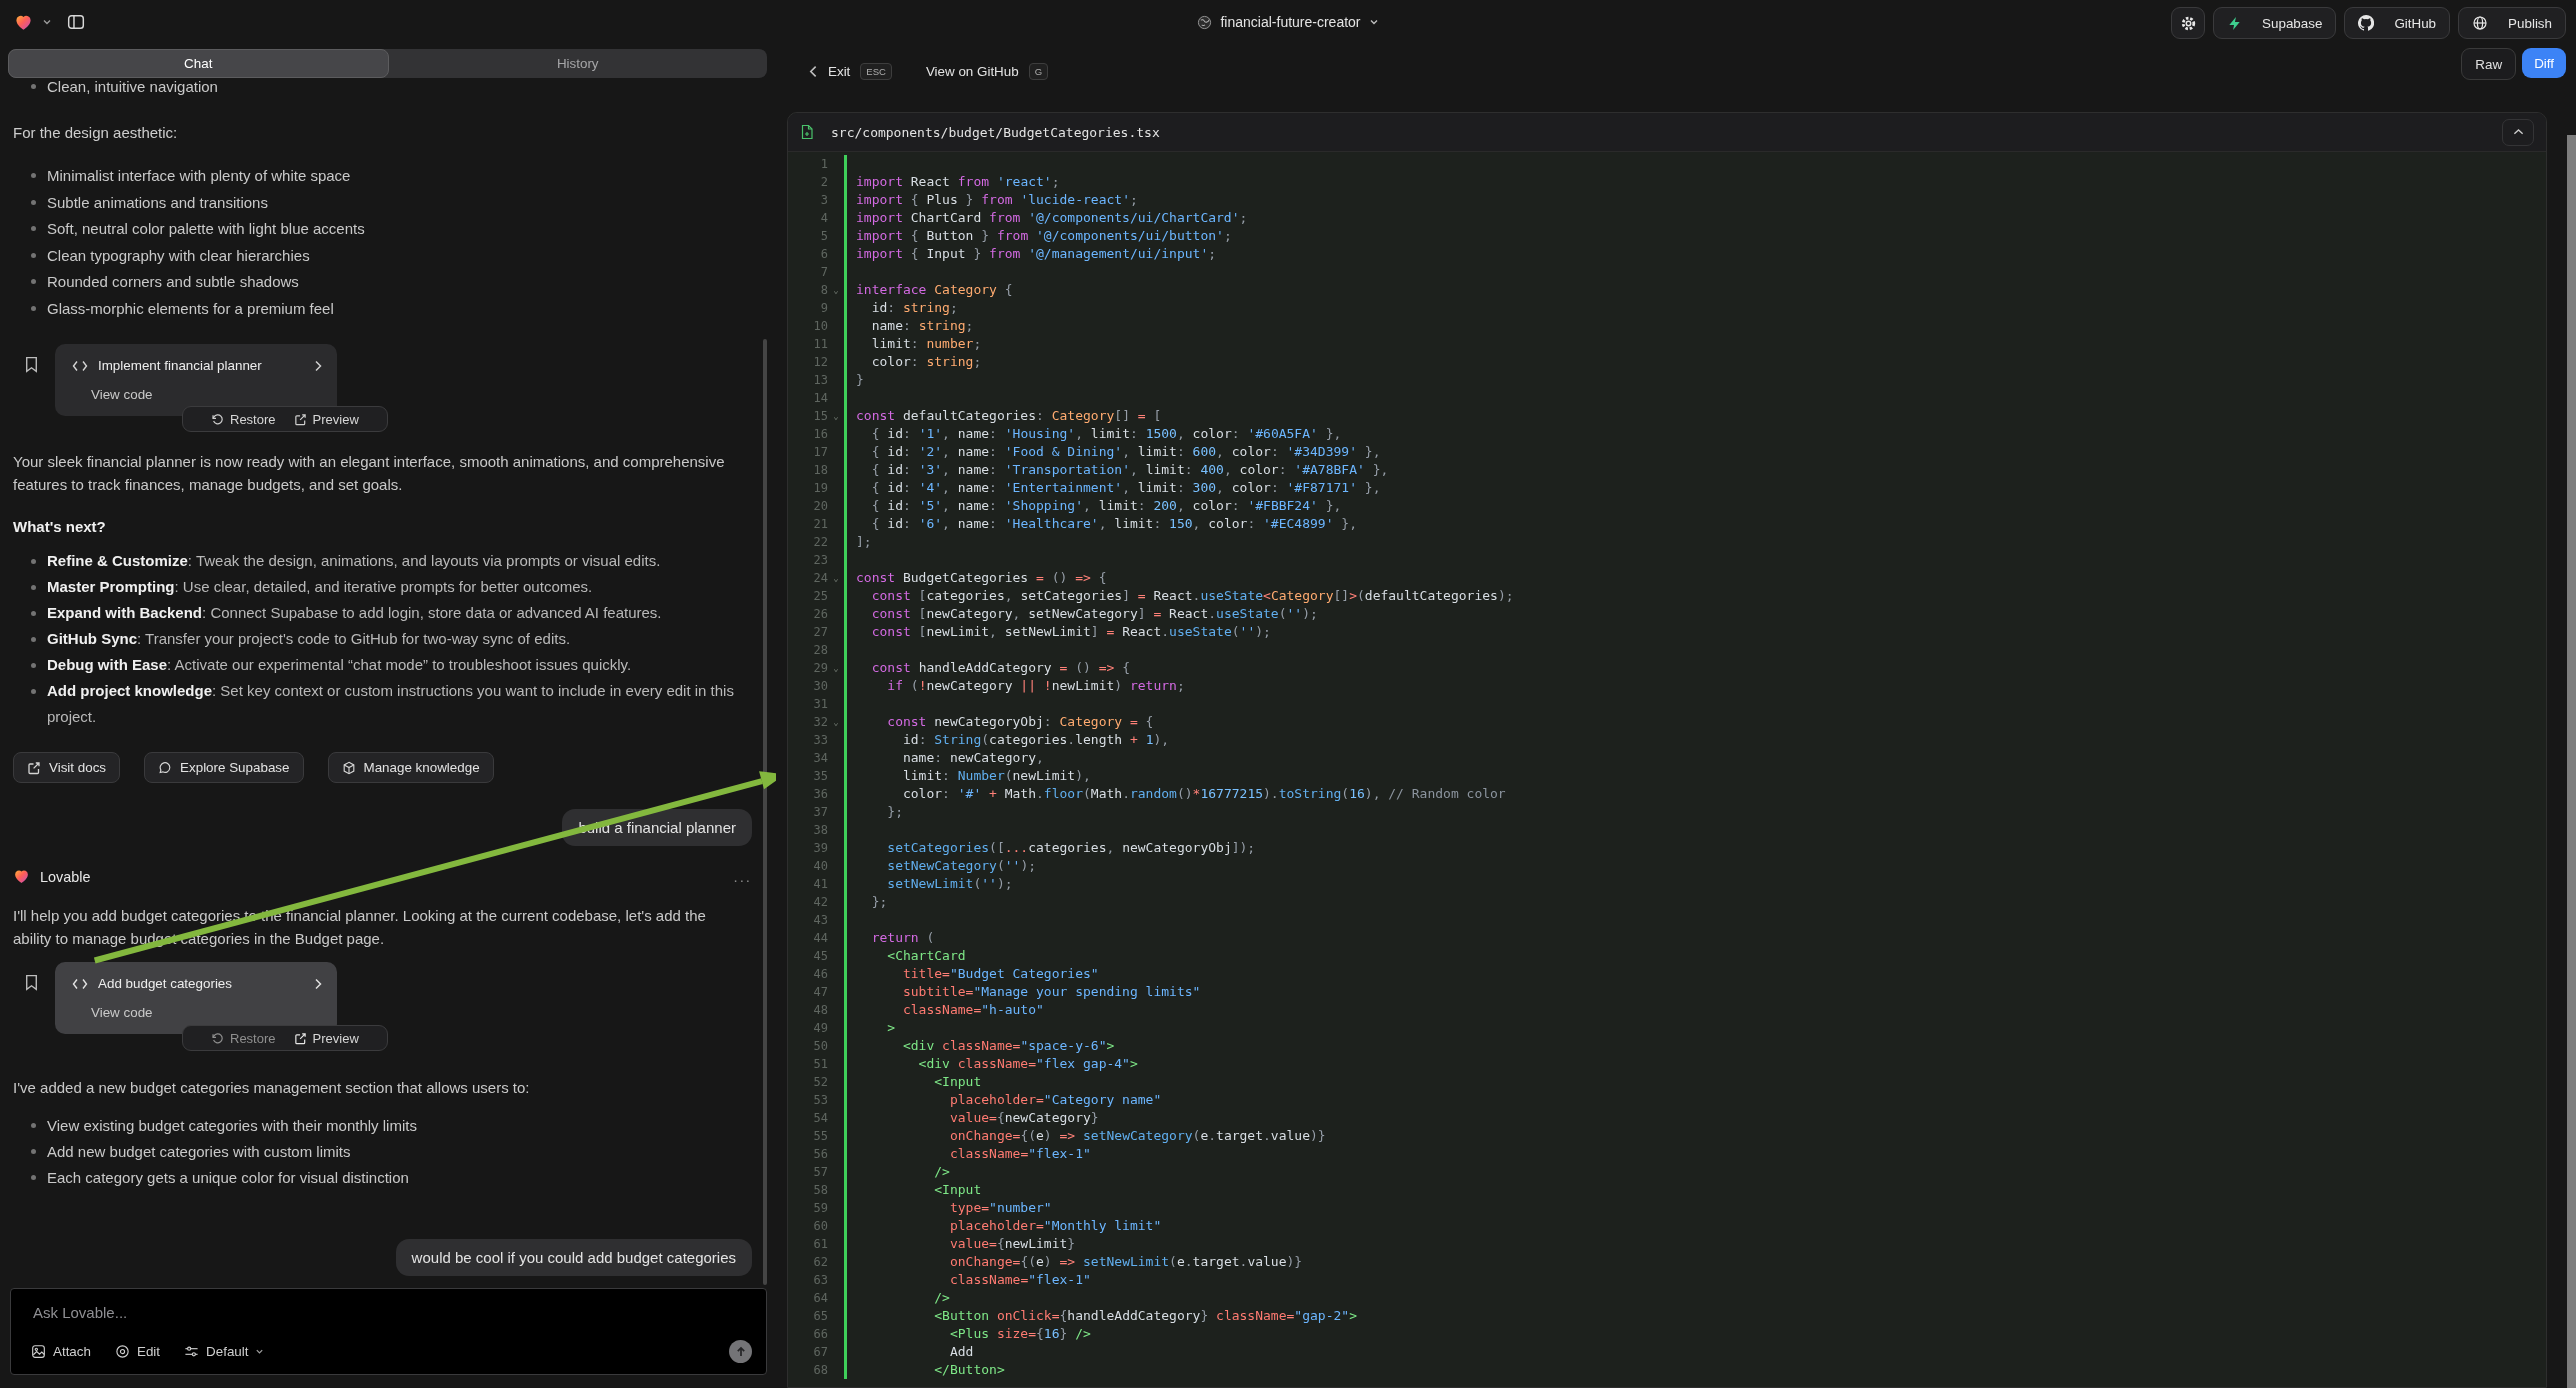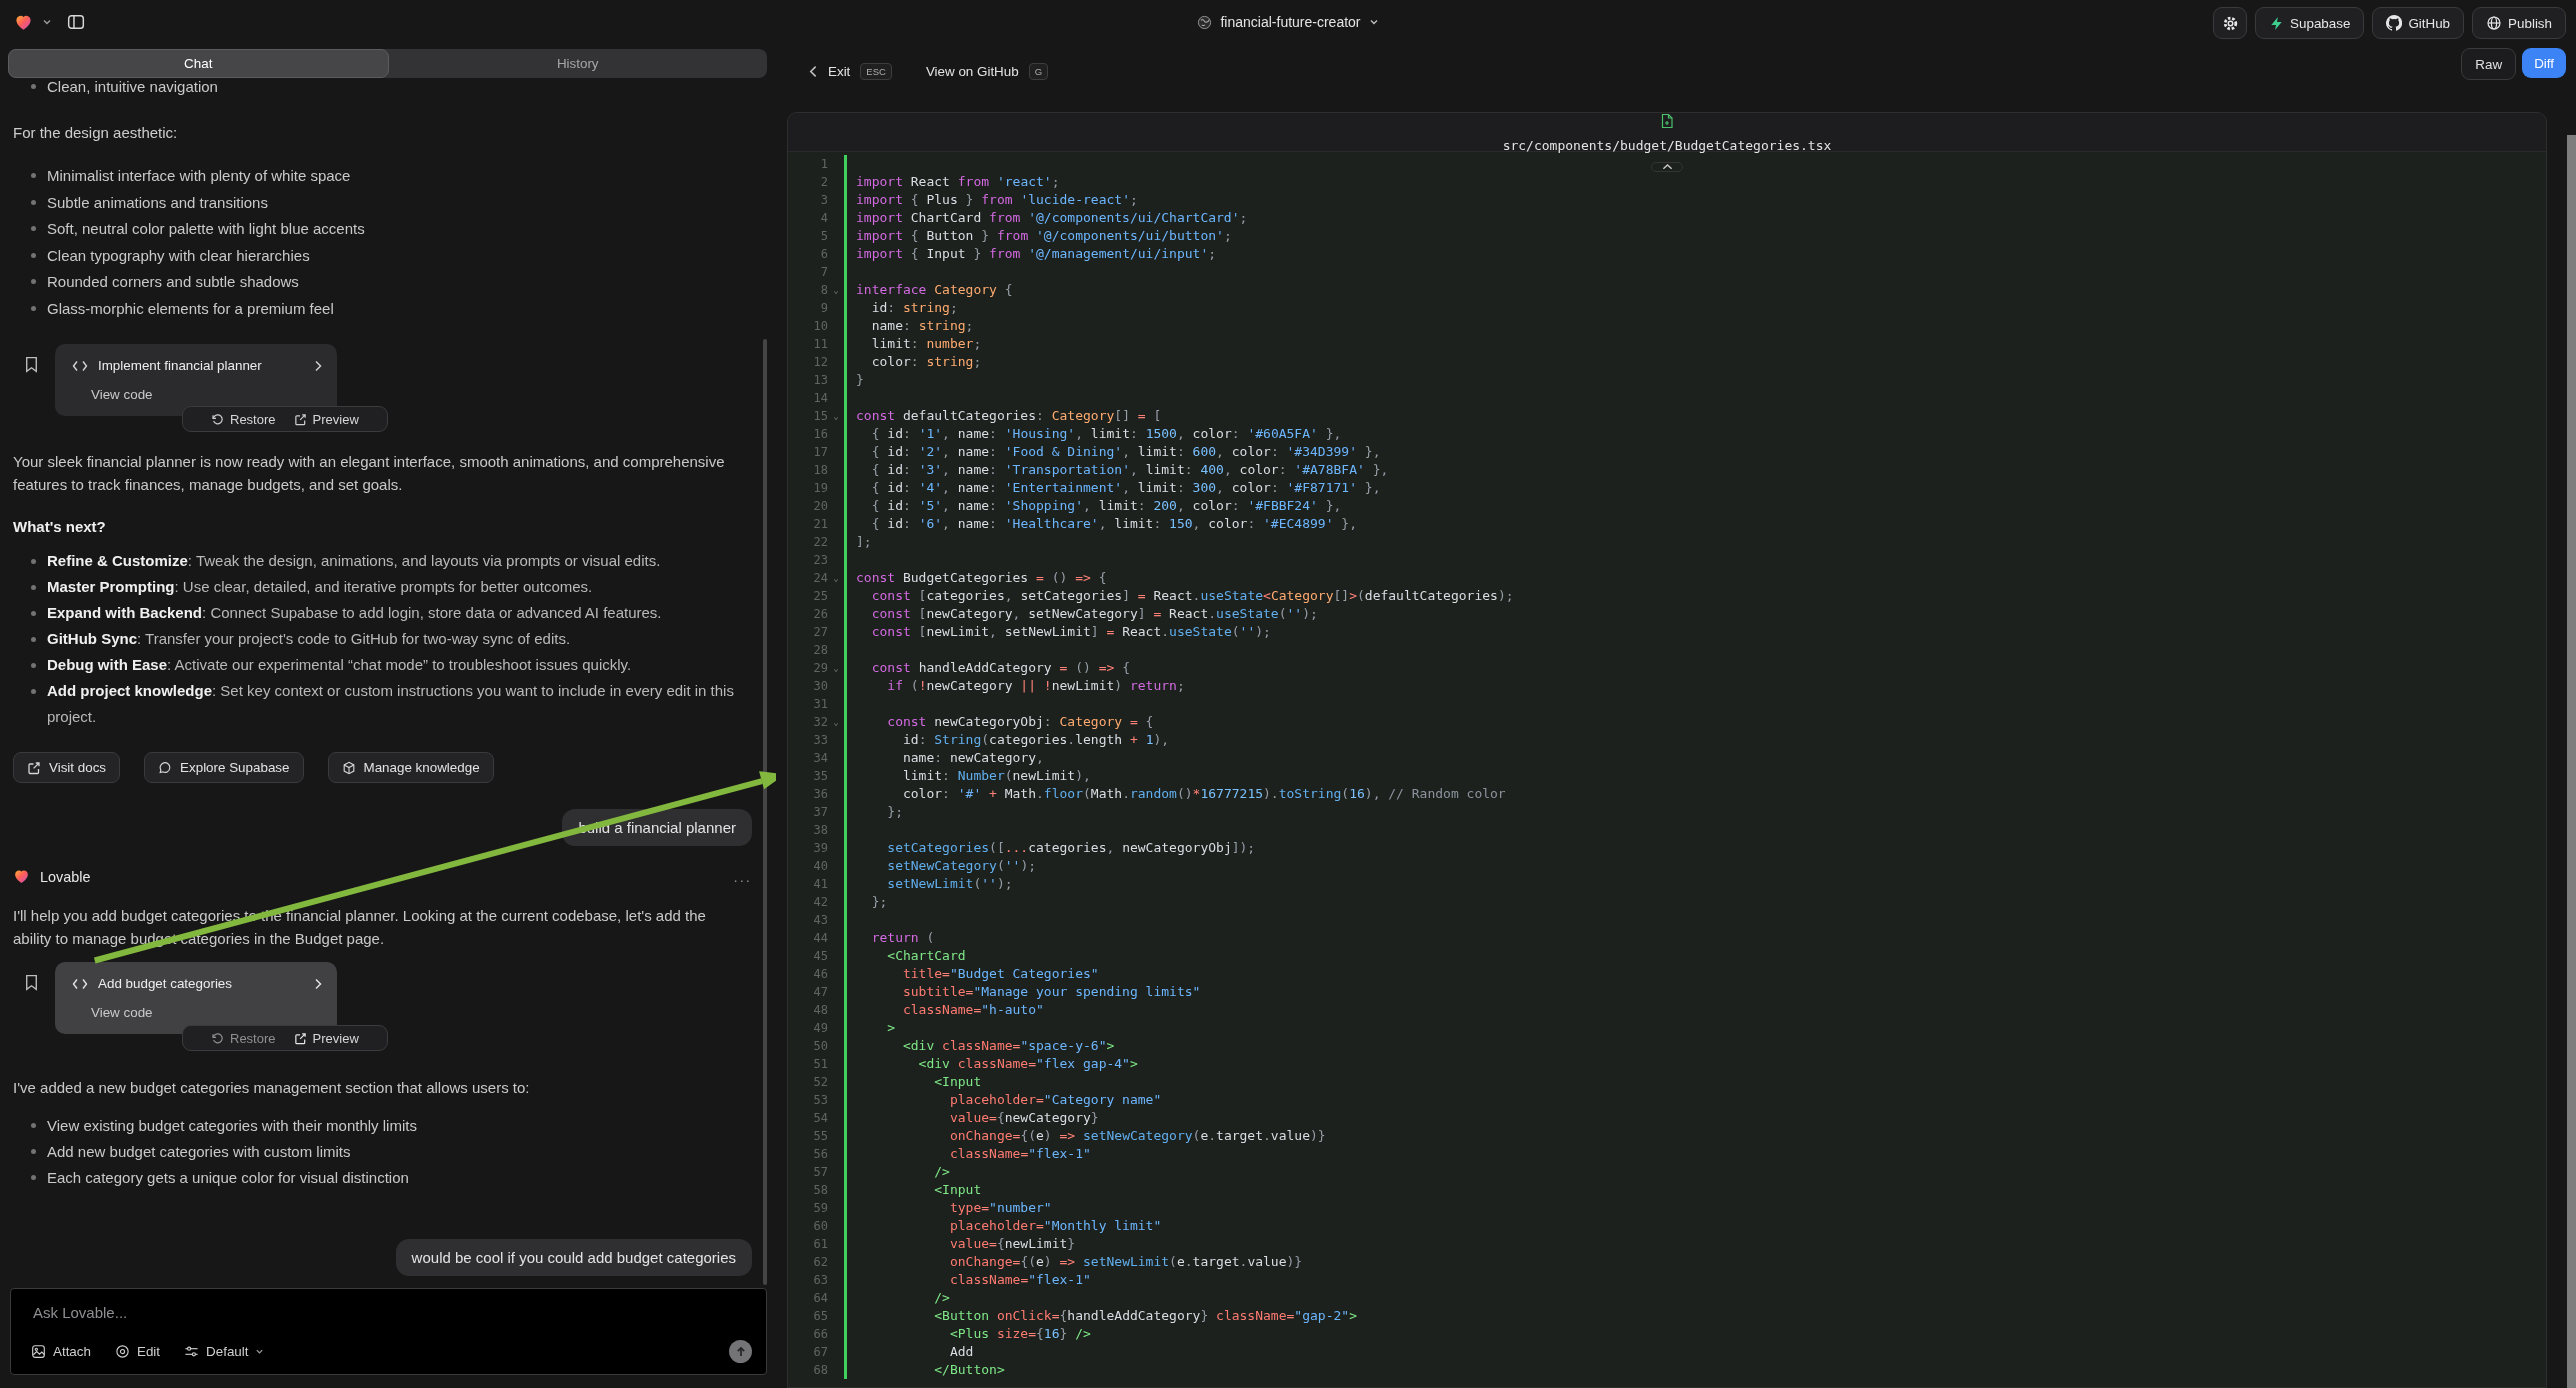--- a/index.html
+++ b/index.html
@@ -6,21 +6,21 @@
   .app{position:relative;width:2576px;height:1388px;overflow:hidden;background:#171717;
        font-family:"Liberation Sans",sans-serif;color:#cfcfcf;}
   svg{display:block;}
 
   
   .topbar{position:absolute;top:0;left:0;right:0;height:44px;background:#171717;}
   .tb-left{position:absolute;left:14px;top:0;height:44px;display:flex;align-items:center;gap:9px;}
   .tb-center{position:absolute;left:0;right:0;top:0;height:44px;display:flex;align-items:center;justify-content:center;gap:8px;}
   .proj-name{font-size:14px;color:#e4e4e4;}
   .tb-right{position:absolute;right:10px;top:7px;display:flex;gap:8px;}
-  .tb-btn{height:30px;display:flex;align-items:center;gap:6px;padding:0 13px;border:1px solid #3a3a3c;
+  .tb-btn{height:30px;display:flex;align-items:center;gap:20px;padding:0 13px;border:1px solid #3a3a3c;
           border-radius:9px;background:#202022;color:#e6e6e6;font-size:13.4px;}
   .icon-btn{width:32px;justify-content:center;padding:0;}
 
   
   .chat-panel{position:absolute;top:44px;left:0;width:776px;bottom:0;overflow:hidden;}
   .tabs{position:absolute;top:5px;left:8px;width:759px;height:29px;background:#333335;border-radius:8px;display:flex;padding:0;}
   .tab{flex:1;display:flex;align-items:center;justify-content:center;font-size:13.4px;color:#a6a6a8;border-radius:8px;}
   .tab.active{background:#464649;border:1px solid #5c5c5e;color:#fff;}
   .para{position:absolute;left:13px;width:734px;font-size:15px;line-height:23px;color:#c9c9c9;}
   .h-reg{position:absolute;left:13px;font-size:15px;color:#cdcdcd;}
@@ -74,21 +74,21 @@
       border:1px solid #3d3d3d;border-radius:4px;padding:2px 5px;}
   .cp-right{position:absolute;right:10px;top:4px;display:flex;gap:6px;}
   .raw-btn{height:30px;padding:0 13px;display:flex;align-items:center;border:1px solid #3a3a3a;
            border-radius:9px;background:#1c1c1e;color:#e0e0e0;font-size:13.4px;}
   .diff-btn{height:30px;padding:0 12px;display:flex;align-items:center;border-radius:9px;
             background:#3c83f6;color:#fff;font-size:13.4px;}
 
   .code-card{position:absolute;left:11px;top:68px;right:29px;bottom:0;background:#1d211d;
              border:1px solid #2e2e2e;border-radius:10px 10px 0 0;overflow:hidden;}
   .cc-head{position:absolute;top:0;left:0;right:0;height:38px;background:#1d1d1f;border-bottom:1px solid #2a2a2a;
-           display:flex;align-items:center;padding:0 12px;gap:9px;flex-direction:column;}
+           display:flex;align-items:center;padding:0 12px;gap:17px;}
   .filepath{font-family:"DejaVu Sans Mono",monospace;font-size:13px;color:#e3e3e3;flex:1;}
   .collapse-btn{width:30px;height:25px;border:1px solid #343436;border-radius:7px;display:flex;align-items:center;justify-content:center;}
   .code-lines{position:absolute;top:42px;left:0;right:0;font-family:"DejaVu Sans Mono",monospace;font-size:13px;}
   .cl{display:flex;align-items:stretch;height:18px;line-height:18px;}
   .ln{width:40px;flex:none;text-align:right;color:#5f6660;font-size:12px;}
   .fold{width:16px;flex:none;color:#788078;font-size:9px;text-align:center;line-height:18px;}
   .gbar{width:3px;flex:none;background:#3fcf5a;}
   .lc{padding-left:9px;white-space:pre;}
   .tok-k{color:#d36ae2}.tok-s{color:#6cb6ff}.tok-n{color:#79c0ff}.tok-y{color:#ffab70}
   .tok-g{color:#7ee787}.tok-a{color:#ff7b72}.tok-o{color:#ff8178}.tok-f{color:#61afef}

